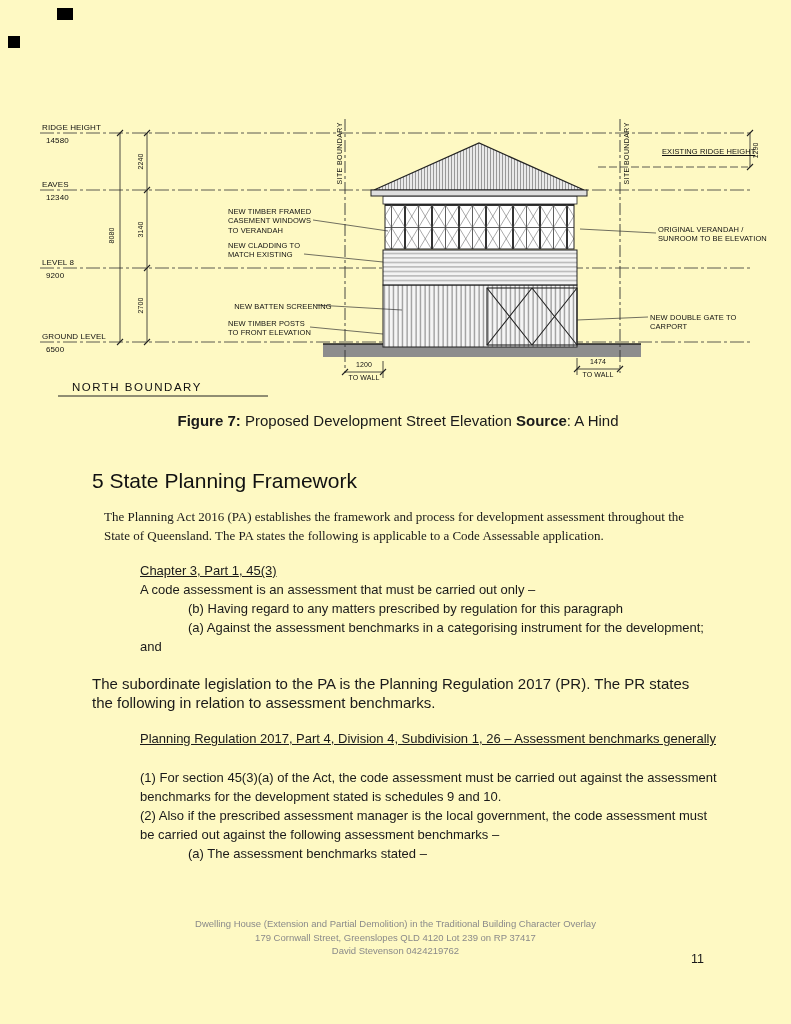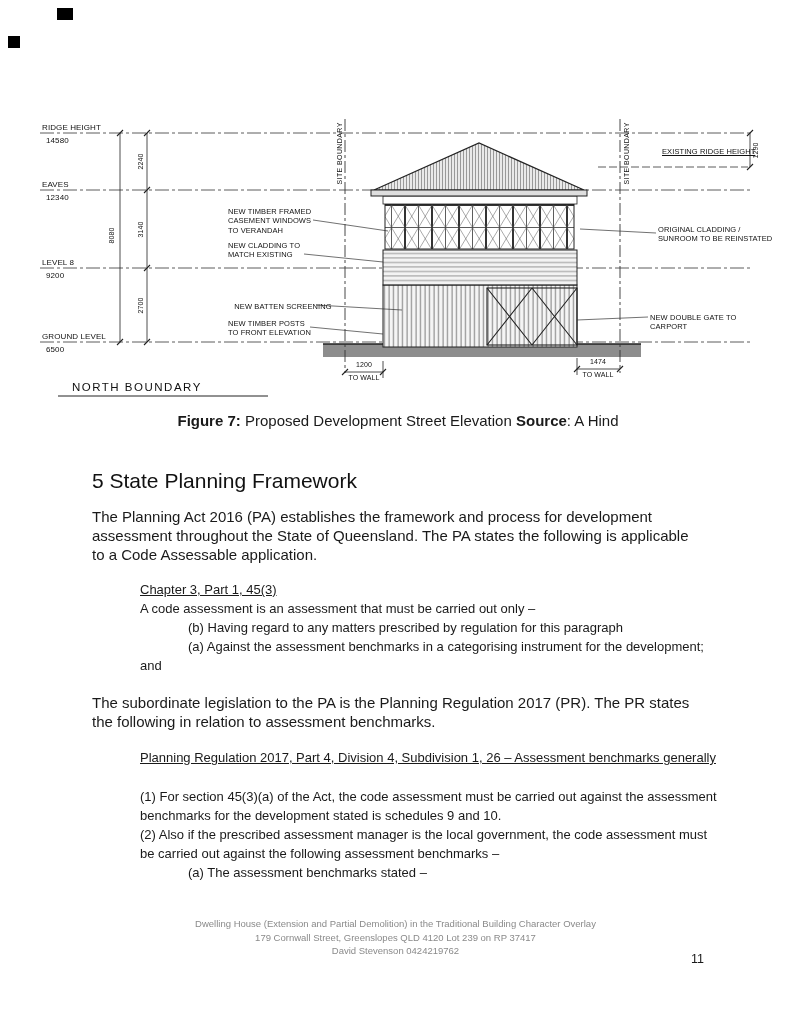--- a/index.html
+++ b/index.html
@@ -1,21 +1,21 @@
 <!DOCTYPE html>
 <html><head>
 <meta charset="utf-8">
 <style>
   * { box-sizing: border-box; }
   html,body { margin:0; padding:0; background:#e9e9e9; }
   .page {
     position: relative;
     width: 791px; height: 1024px;
     margin: 0 auto;
-    background: #ffffff;
+    background: #fef9c3;
     font-family: "Liberation Sans", sans-serif;
     color: #1a1a1a;
     overflow: hidden;
   }
   .mark { position:absolute; background:#000; }
   .mark1 { left:57px; top:8px;  width:16px; height:12px; }
   .mark2 { left:8px;  top:36px; width:12px; height:12px; }
 
   
   .drawing { position:absolute; left:0; top:115px; width:791px; height:290px; }
@@ -27,21 +27,21 @@
   .lvl  { font-size:8px; }
   .dim  { width:30px; text-align:center; font-size:7px; transform:rotate(-90deg); }
   .sb   { width:70px; text-align:center; font-size:7px; transform:rotate(-90deg); letter-spacing:0.4px; }
   .bdim { width:40px; text-align:center; font-size:7px; }
   .dtitle { font-size:11.5px; letter-spacing:1.5px; color:#111; }
 
   
   .content { position:absolute; left:92px; top:405px; width:612px; }
   .caption { margin:6px 0 0; text-align:center; font-size:15px; line-height:19px; }
   h1.heading { margin:38px 0 0; font-size:21px; font-weight:400; line-height:26px; color:#111; }
-  p.body { margin:13px 0 0; font-size:15px; line-height:19px; }
+  p.body { margin:13px 12px 0; font-size:13px; line-height:19px;font-family:Liberation Serif, serif; }
   .quote { margin:16px -14px 0 48px; font-size:13px; line-height:19px; }
   .quote p { margin:0; }
   .quote p.uline { text-decoration:underline; }
   .quote p.hang { text-indent:48px; }
   .quote p.sp { margin-top:20px; }
   p.body2 { margin:18px 0 0; font-size:15px; line-height:19px; }
   .quote2 { margin-top:17px; }
 
   
   .footer {
@@ -171,21 +171,21 @@
 
     <div class="dlabel sb" style="left:305px; top:34px;">SITE BOUNDARY</div>
     <div class="dlabel sb" style="left:592px; top:34px;">SITE BOUNDARY</div>
 
     <div class="dlabel" style="left:228px; top:92px;  width:92px;">NEW TIMBER FRAMED CASEMENT WINDOWS TO VERANDAH</div>
     <div class="dlabel" style="left:228px; top:126px; width:80px;">NEW CLADDING TO MATCH EXISTING</div>
     <div class="dlabel" style="left:228px; top:187px; width:110px;text-align:center;">NEW BATTEN SCREENING</div>
     <div class="dlabel" style="left:228px; top:204px; width:85px;">NEW TIMBER POSTS TO FRONT ELEVATION</div>
 
     <div class="dlabel" style="left:662px; top:32px;  width:95px;text-decoration:underline;">EXISTING RIDGE HEIGHT</div>
-    <div class="dlabel" style="left:658px; top:110px; width:118px;">ORIGINAL CLADDING / SUNROOM TO BE REINSTATED</div>
+    <div class="dlabel" style="left:658px; top:110px; width:118px;">ORIGINAL VERANDAH / SUNROOM TO BE ELEVATION</div>
     <div class="dlabel" style="left:650px; top:198px; width:120px;">NEW DOUBLE GATE TO CARPORT</div>
 
     <div class="dlabel bdim" style="left:344px; top:246px;">1200</div>
     <div class="dlabel bdim" style="left:344px; top:259px;">TO WALL</div>
     <div class="dlabel bdim" style="left:578px; top:243px;">1474</div>
     <div class="dlabel bdim" style="left:578px; top:256px;">TO WALL</div>
 
     <div class="dlabel dtitle" style="left:72px; top:265px;">NORTH BOUNDARY</div>
   </div>
 

